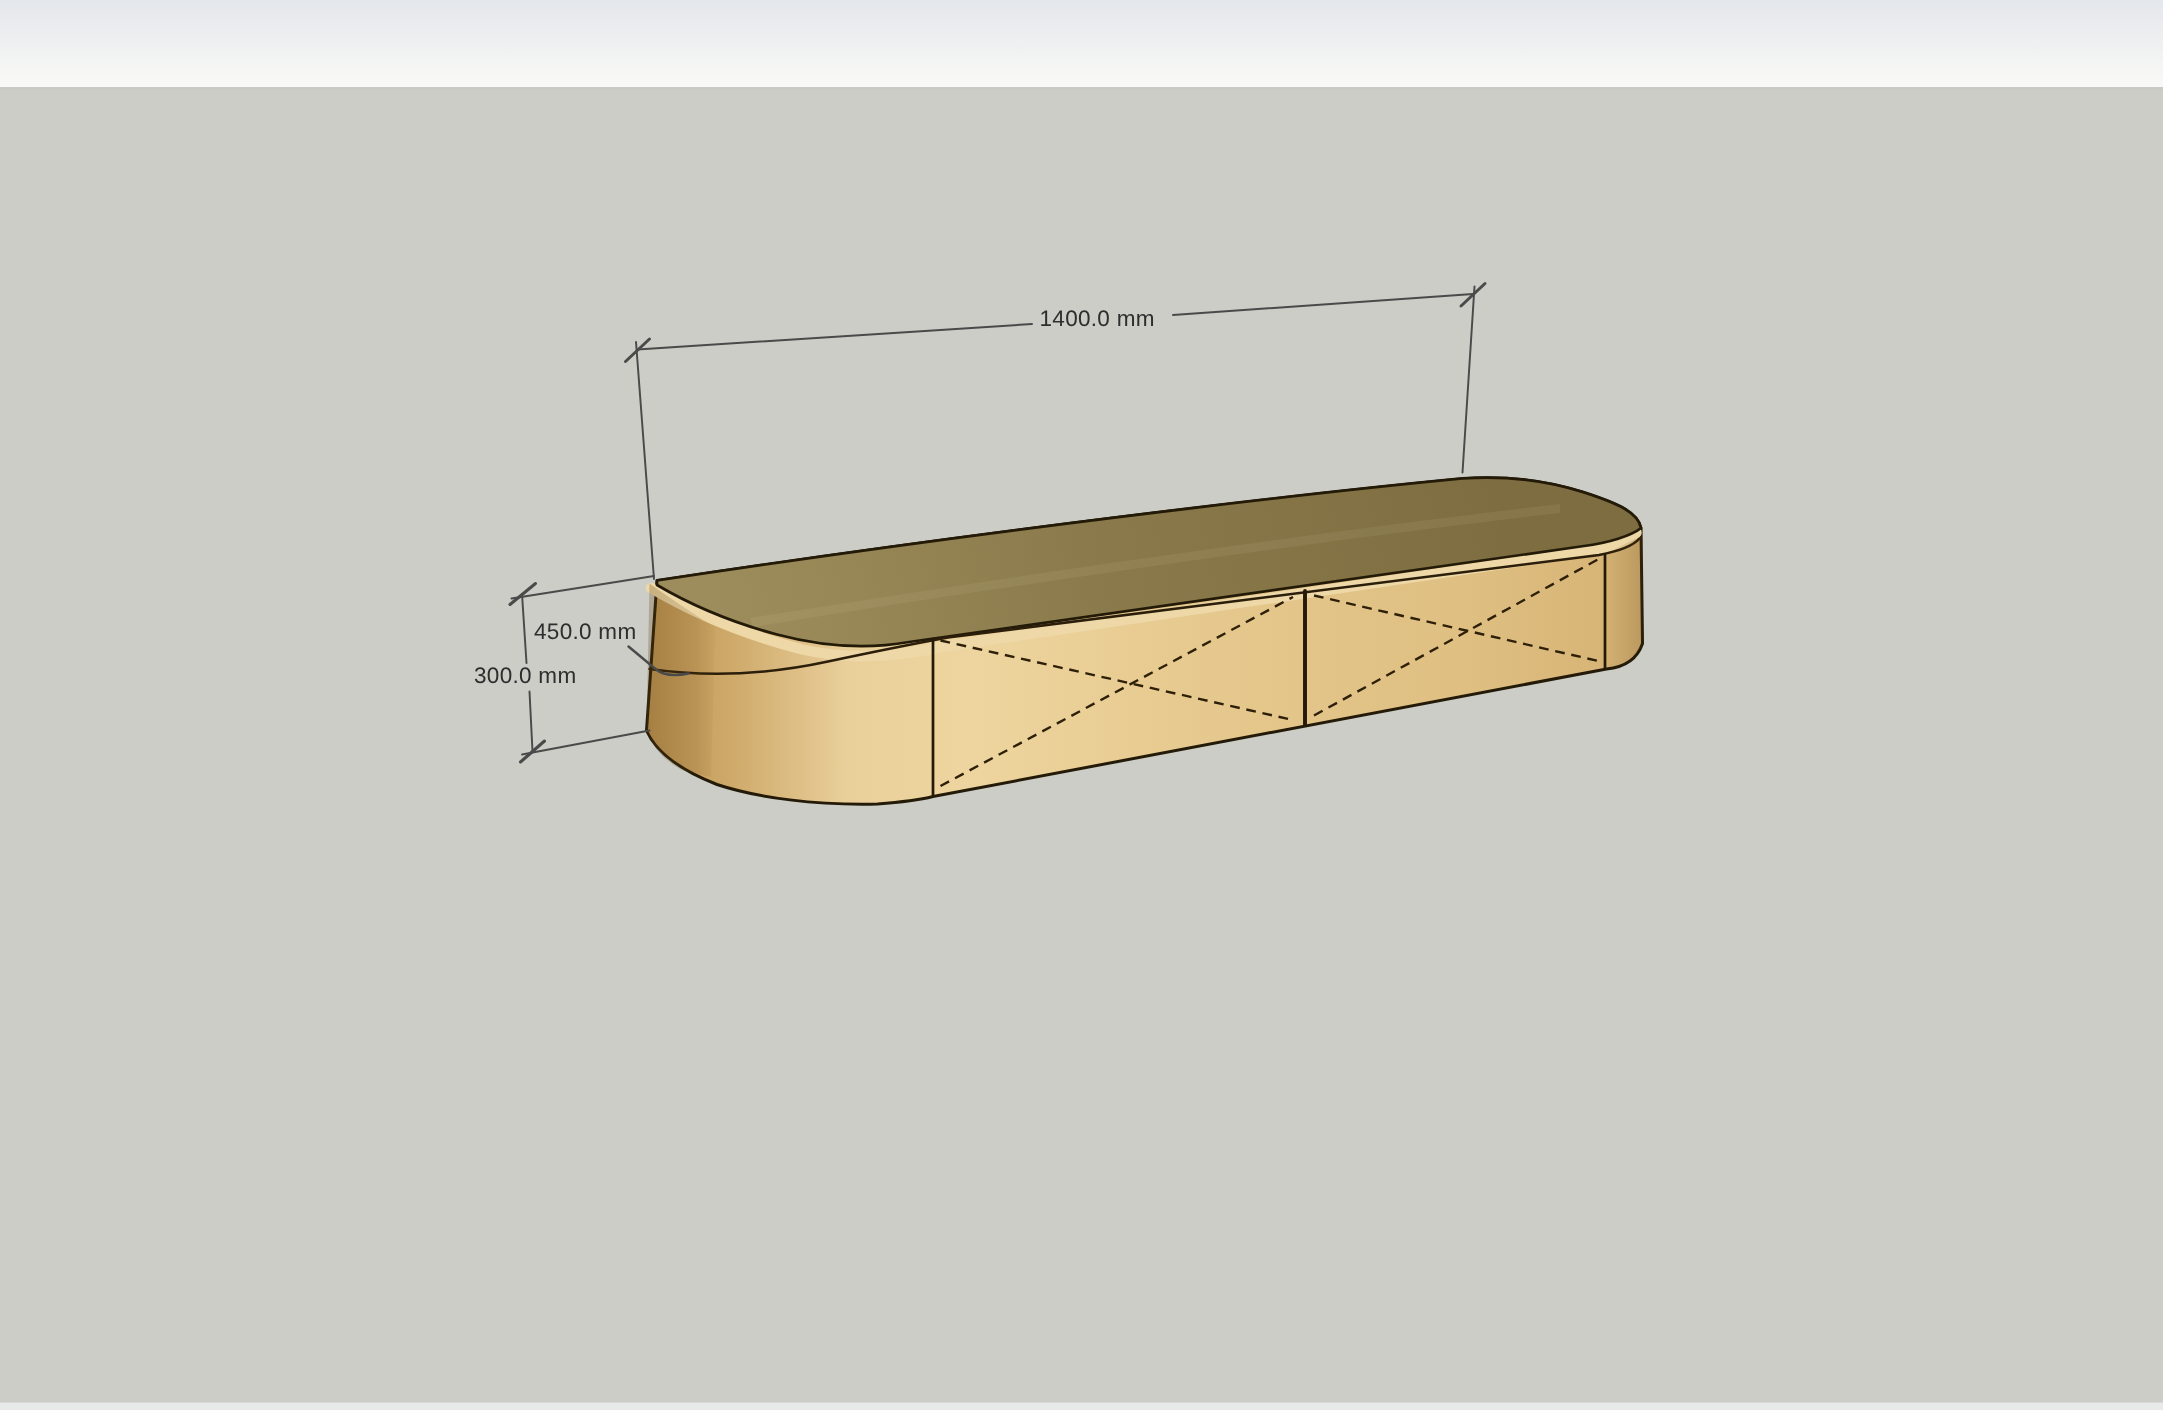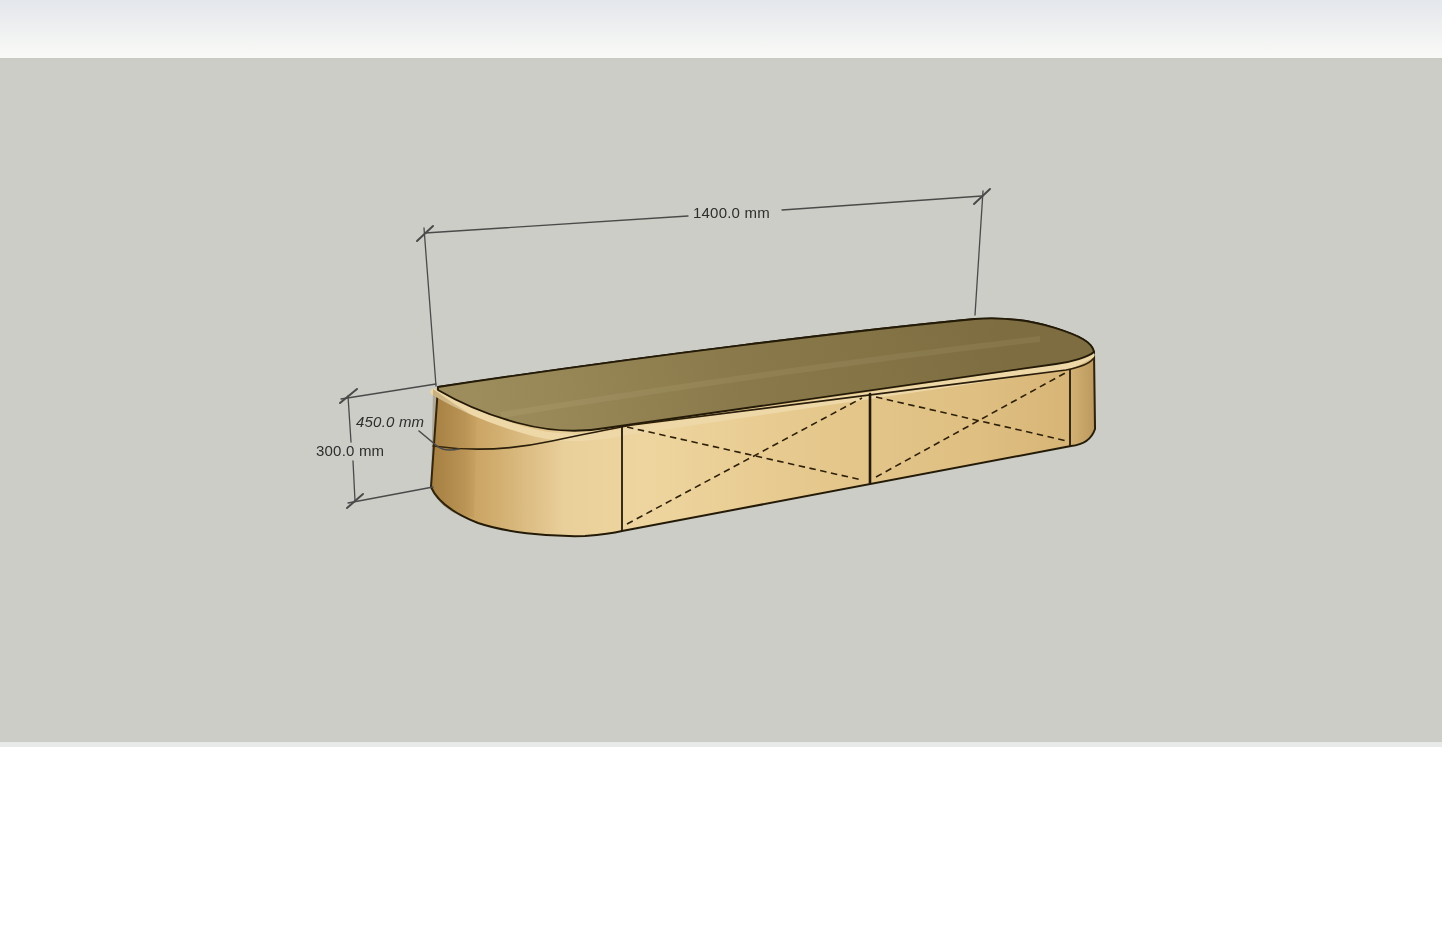--- a/index.html
+++ b/index.html
@@ -1,19 +1,19 @@
 <!DOCTYPE html>
 <html><head>
 <meta charset="utf-8">
 <style>
   html,body{margin:0;padding:0;}
   body{font-family:"Liberation Sans",sans-serif;}
   .viewport{
     position:relative;
-    width:1442px;height:747px;
+    width:1442px;height:940px;
     background:#cccdc7;
     overflow:hidden;
   }
   .sky{
     position:absolute;left:0;top:0;width:100%;height:58px;
     background:linear-gradient(180deg,#e4e7ec 0%,#edeff0 45%,#f8f9f6 92%);
     border-bottom:2px solid #c9cac4;
   }
   .bottom-strip{
     position:absolute;left:0;bottom:0;width:100%;height:5px;
@@ -129,18 +129,18 @@
         <line x1="340" y1="403" x2="357" y2="389" stroke-width="2"></line>
         <line x1="347" y1="508" x2="363" y2="494" stroke-width="2"></line>
         <line x1="341" y1="399" x2="436" y2="384"></line>
         <line x1="348" y1="503" x2="433" y2="487"></line>
       </g>
     </g>
   </svg>
 
   <div class="dim-label" style="left:693px;top:205px;">1400.0 mm</div>
 
-  <div class="dim-label" style="left:356px;top:414px;font-style:italic;">450.0 mm</div>
+  <div class="dim-label" style="left:356px;top:414px;">450.0 mm</div>
 
   <div class="dim-label" style="left:316px;top:443px;">300.0 mm</div>
 
   <div class="bottom-strip"></div>
 </div>
 
 </body></html>

